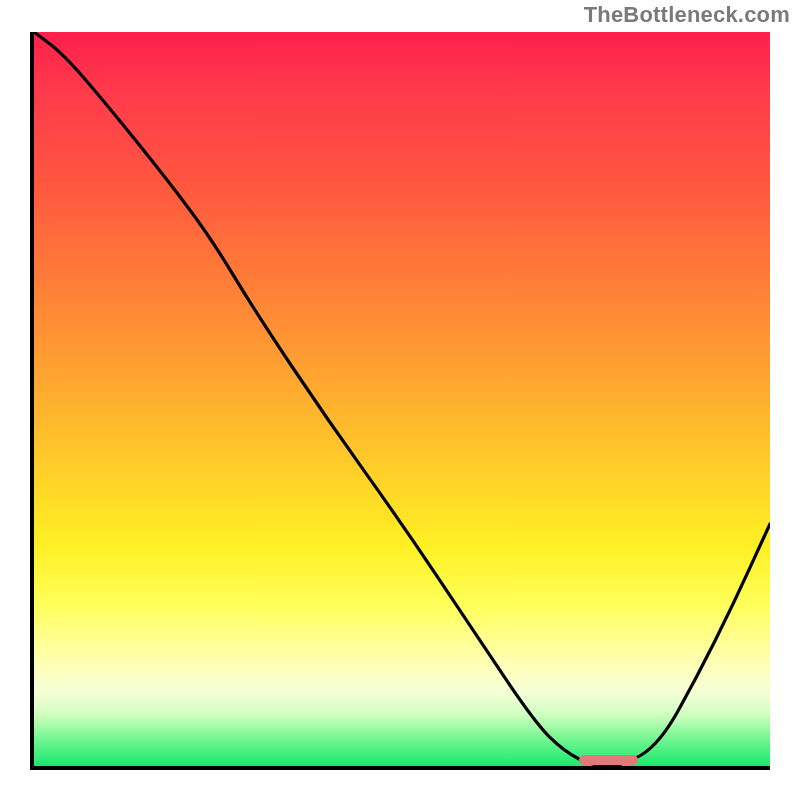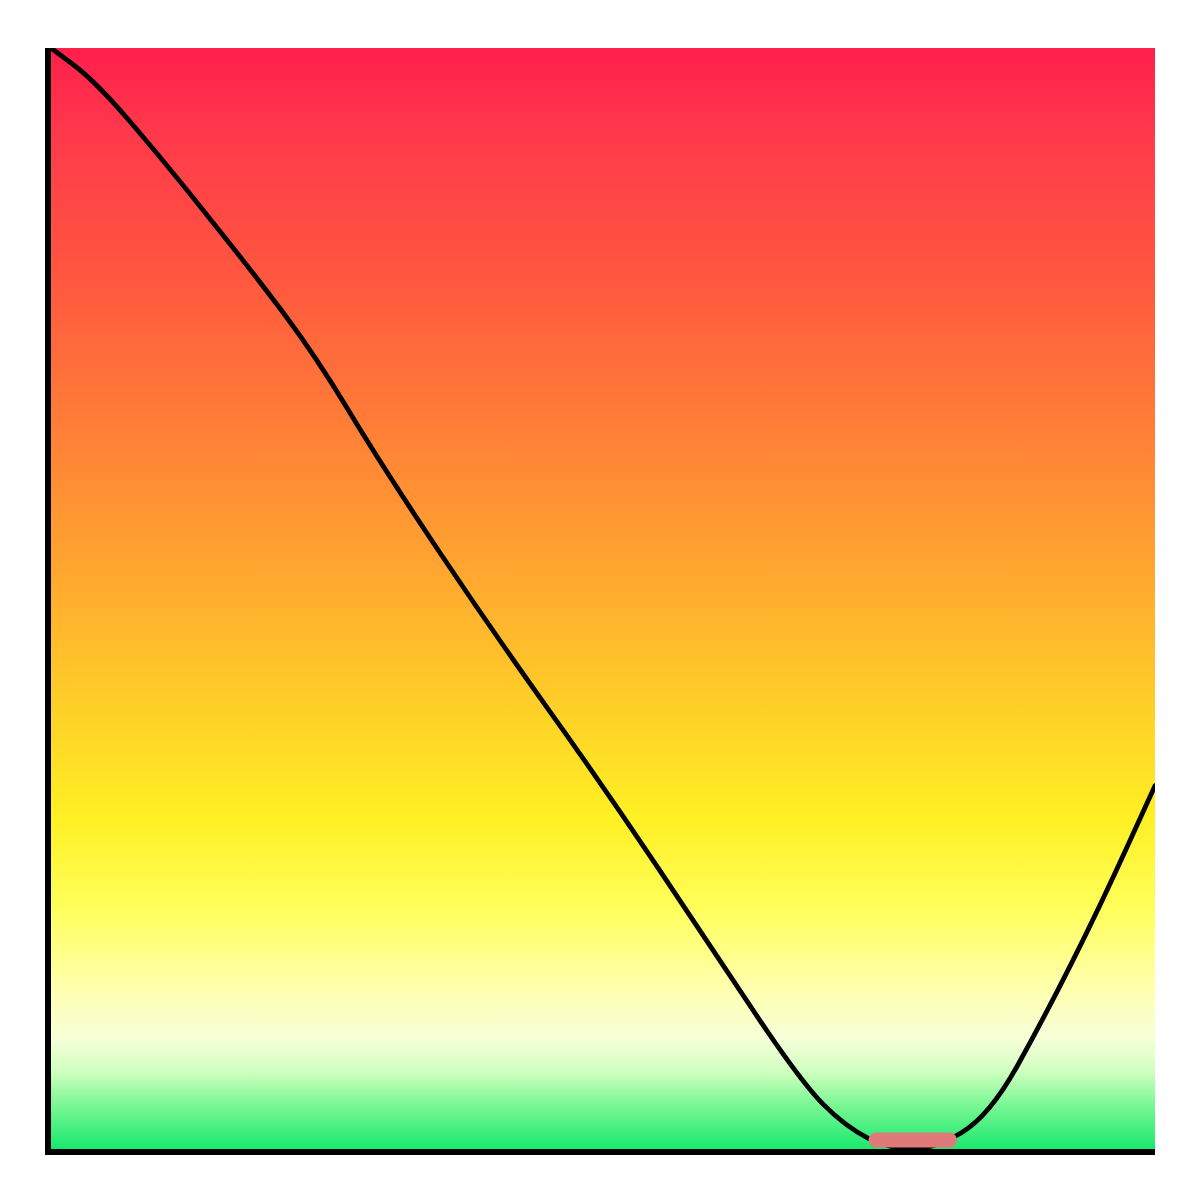--- a/index.html
+++ b/index.html
@@ -70,20 +70,21 @@
     height: 10px;
     border-radius: 6px;
     background: #e07a7a;
     z-index: 20;
   }
 </style>
 </head>
 <body>
 
 <div class="frame">
+  <div class="watermark">TheBottleneck.com</div>
 
   <div class="plot-area">
     <div class="gradient"></div>
 
     <svg class="curve-svg" viewBox="0 0 736 734" preserveAspectRatio="none">
       <path fill="none" stroke="#000" stroke-width="3.2" stroke-linejoin="round" stroke-linecap="round" d="M 0.0 0.0 Q 0.0 0.0 14.7 11.0 Q 29.4 22.0 51.5 47.7 Q 73.6 73.4 103.0 110.1 Q 132.5 146.8 154.6 176.2 Q 176.6 205.5 198.7 242.2 Q 220.8 278.9 257.6 334.0 Q 294.4 389.0 331.2 440.4 Q 368.0 491.8 404.8 546.8 Q 441.6 601.9 471.0 645.9 Q 500.5 690.0 515.2 704.6 Q 529.9 719.3 544.6 726.7 Q 559.4 734.0 574.1 734.0 Q 588.8 734.0 607.2 723.0 Q 625.6 712.0 644.0 679.0 Q 662.4 645.9 680.8 609.2 Q 699.2 572.5 717.6 532.1 L 736.0 491.8" id="curve-path"></path>
     </svg>
 
     <div class="marker" id="opt-marker" style="left: 544.64px; width: 58.88px; top: 723.128px;"></div>
   </div>

